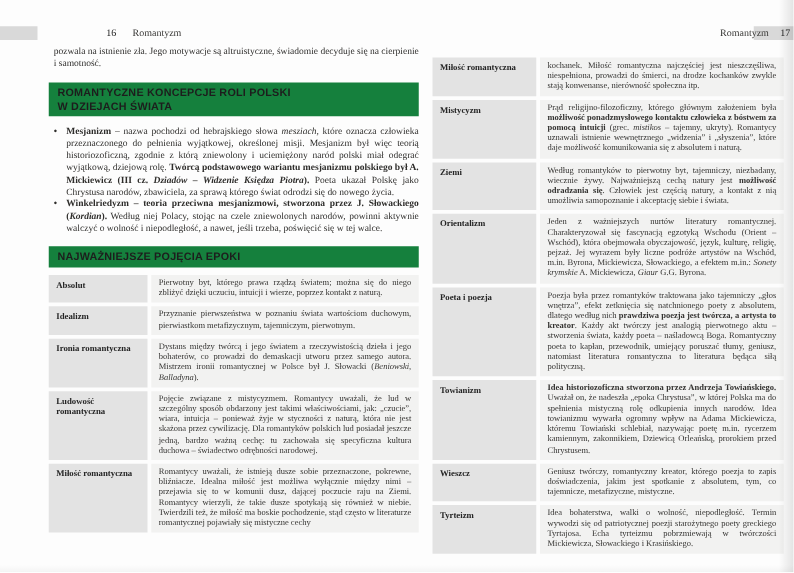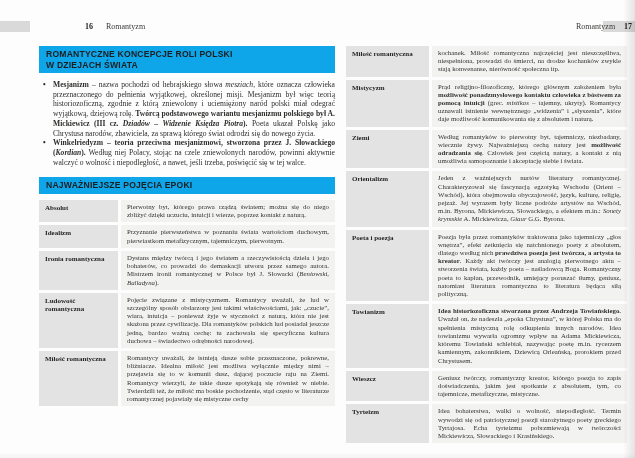--- a/index.html
+++ b/index.html
@@ -23,33 +23,33 @@
     pointer-events:none;
   }
   
   .tab{position:absolute;top:21px;height:11px;background:#d9d9d9;}
   .tab-left{left:0;width:30px;}
   .tab-right{left:603px;width:32px;}
   .runhead{
     position:absolute;top:21px;height:11px;
     font-size:8px;line-height:11px;white-space:nowrap;color:#3a3937;
   }
-  .runhead .num{font-weight:700;color:#222;}
+  .runhead .num{font-weight:400;color:#222;}
   .rh-left{left:85px;}
   .rh-left .title{margin-left:13px;}
   .rh-right{left:556px;padding-left:20px;}
   .rh-right .num{margin-left:9px;}
   
   .col-left{position:absolute;left:39px;top:36px;width:296px;}
   .intro{
     margin:0;padding-left:4px;
     font-size:7.6px;line-height:10px;text-align:justify;
   }
   .hbar{
-    margin-top:10px;background:#0ea5e9;color:#1d1d1d;
+    margin-top:10px;background:#15803d;color:#1d1d1d;
     padding:3px 7px;
     font-family:"Liberation Sans", sans-serif;
     font-weight:700;font-size:8.6px;line-height:10.5px;letter-spacing:0.2px;
   }
   .bullets{
     margin:7px 0 0 0;padding:0;list-style:none;
     font-size:7.6px;line-height:9.7px;text-align:justify;
   }
   .bullets li{position:relative;padding-left:14px;}
   .bullets .marker{position:absolute;left:4px;top:0;font-weight:700;}
@@ -79,20 +79,21 @@
   <div class="runhead rh-left">
     <span class="num">16</span><span class="title">Romantyzm</span>
   </div>
 
   <div class="tab tab-right"></div>
   <div class="runhead rh-right">
     <span class="title">Romantyzm</span><span class="num">17</span>
   </div>
 
   <div class="col-left">
+    <p class="intro">pozwala na istnienie zła. Jego motywacje są altruistyczne, świadomie decyduje się na cierpienie i samotność.</p>
 
     <div class="hbar">
       <div>ROMANTYCZNE KONCEPCJE ROLI POLSKI</div>
       <div>W DZIEJACH ŚWIATA</div>
     </div>
 
     <ul class="bullets">
       <li>
         <span class="marker">•</span>
         <span><span style="font-weight: 700;">Mesjanizm</span><span> – nazwa pochodzi od hebrajskiego słowa </span><span style="font-style: italic;">mesziach</span><span>, które oznacza człowieka przeznaczonego do pełnienia wyjątkowej, określonej misji. Mesjanizm był więc teorią historiozoficzną, zgodnie z którą zniewolony i uciemiężony naród polski miał odegrać wyjątkową, dziejową rolę. </span><span style="font-weight: 700;">Twórcą podstawowego wariantu mesjanizmu polskiego był A. Mickiewicz (III cz. </span><span style="font-weight: 700; font-style: italic;">Dziadów</span><span style="font-weight: 700;"> – </span><span style="font-weight: 700; font-style: italic;">Widzenie Księdza Piotra</span><span style="font-weight: 700;">).</span><span> Poeta ukazał Polskę jako Chrystusa narodów, zbawiciela, za sprawą którego świat odrodzi się do nowego życia.</span></span>

